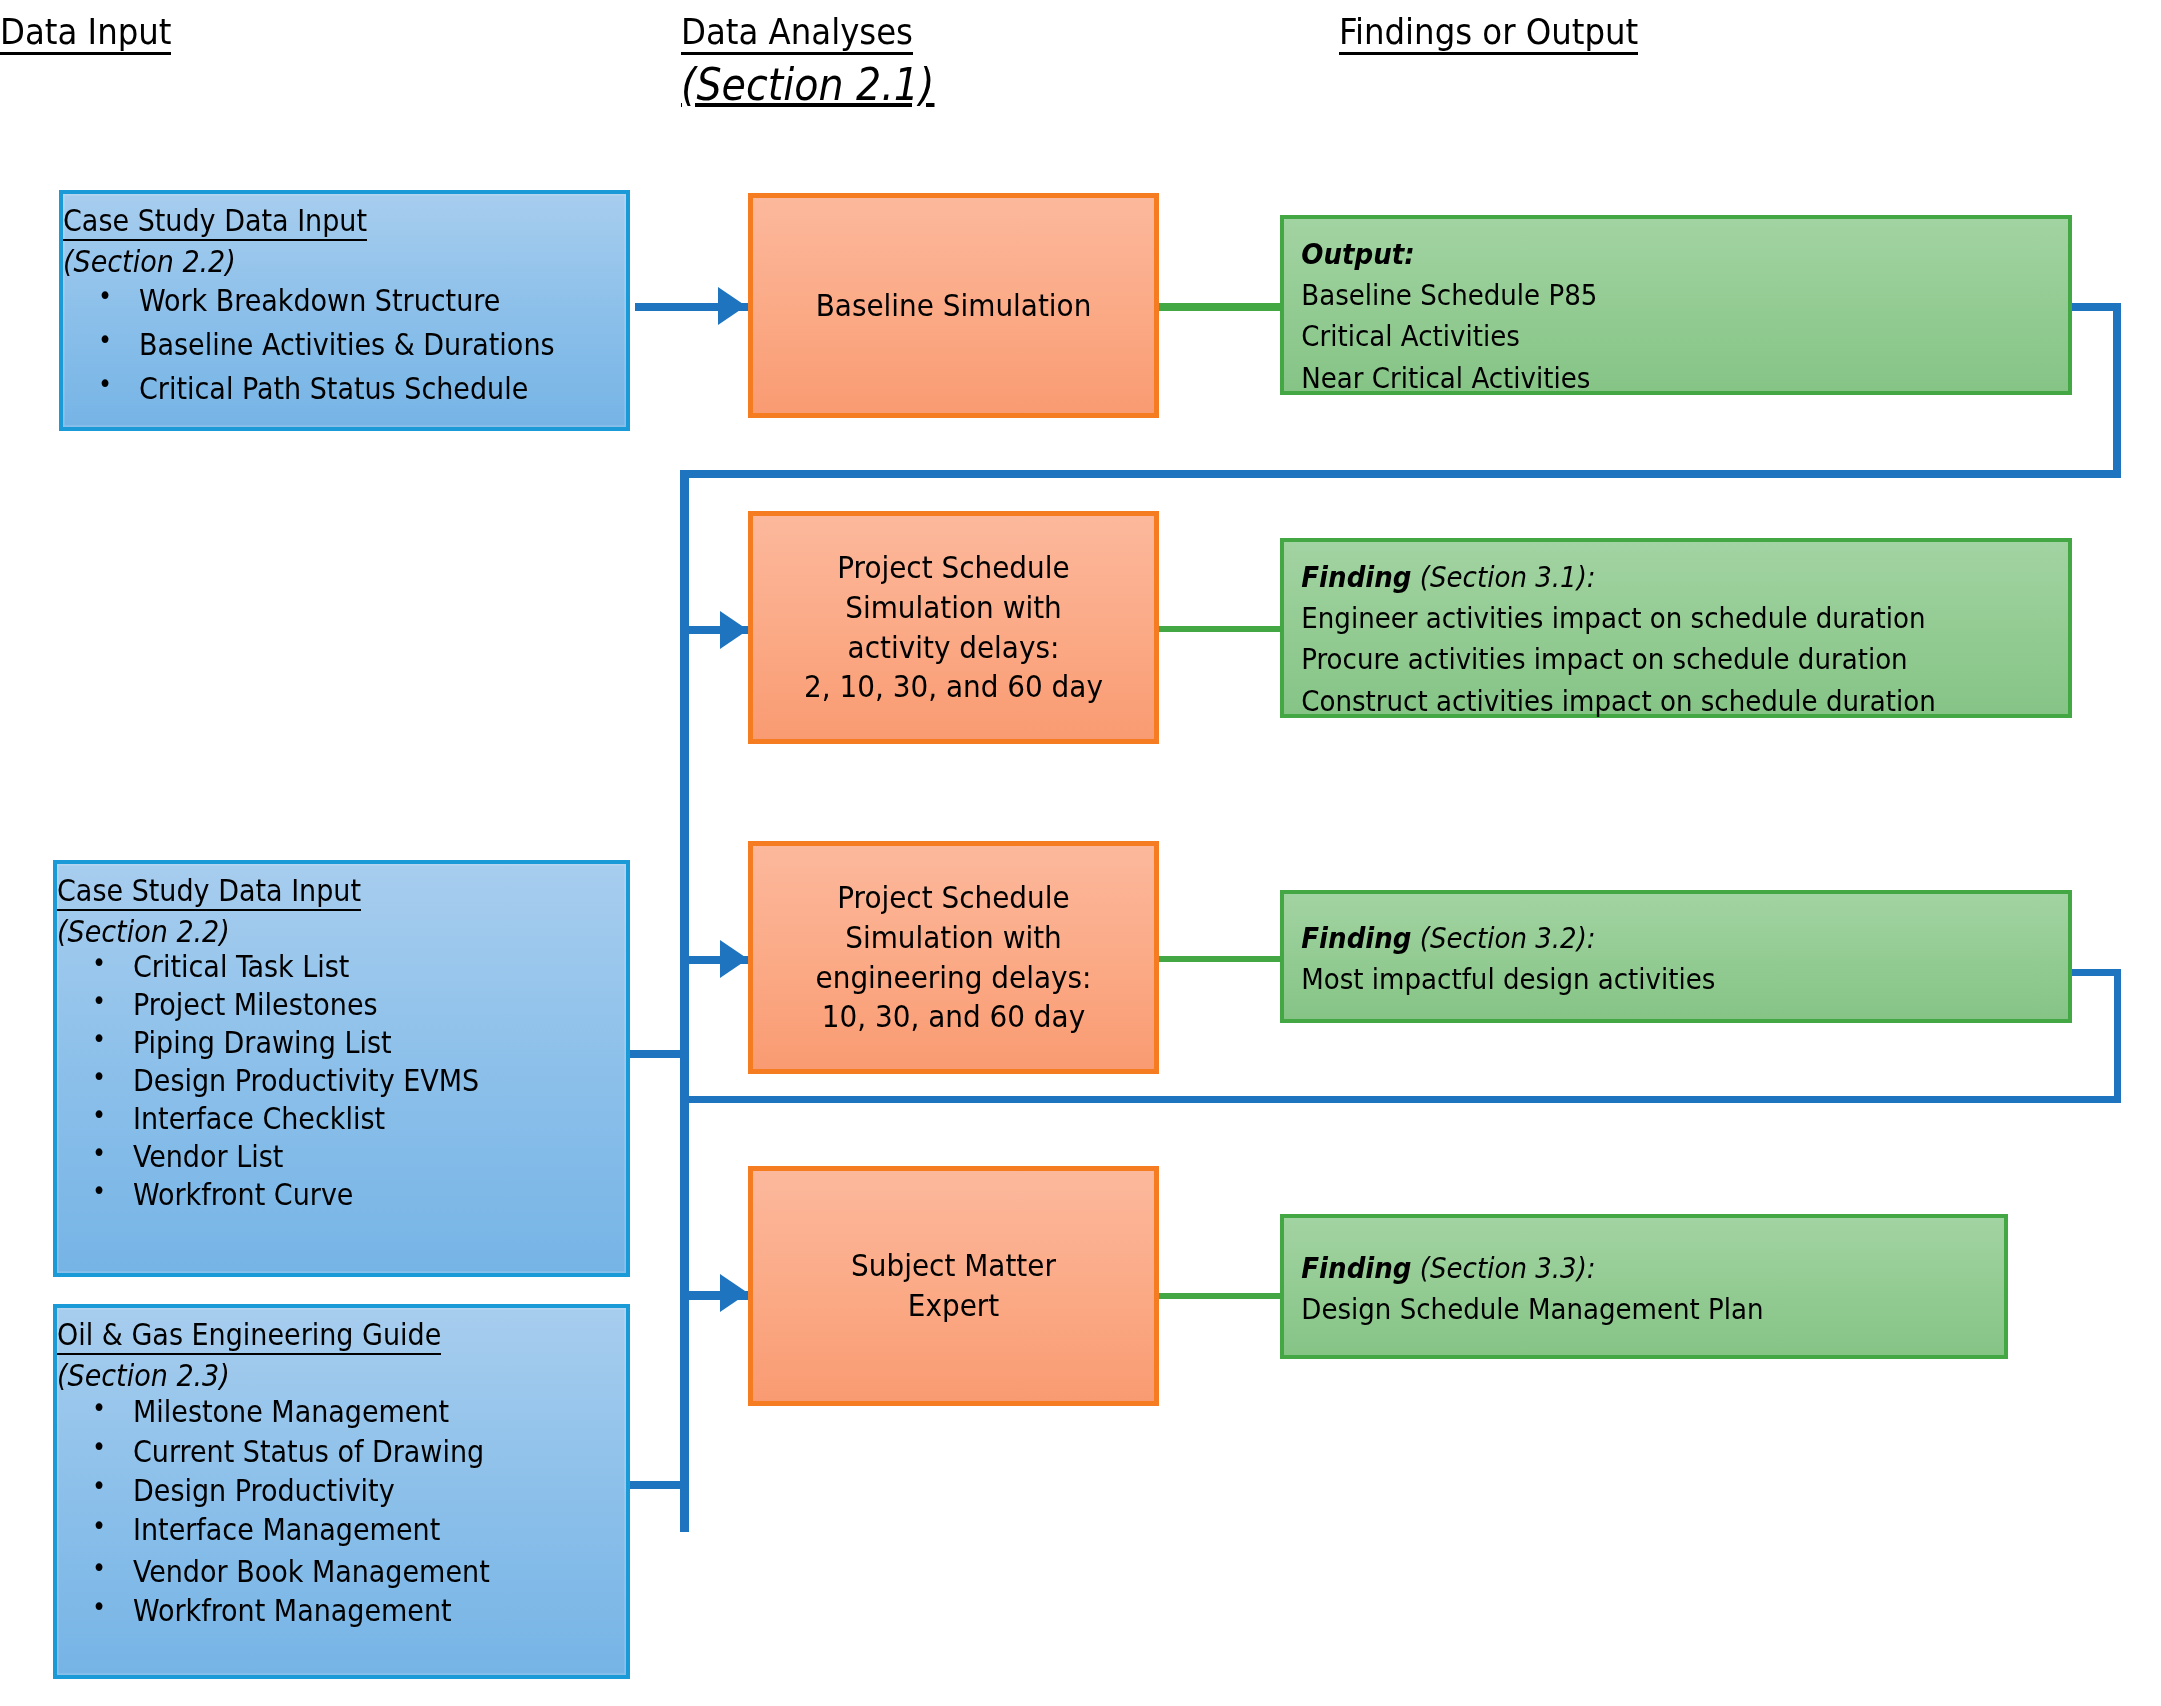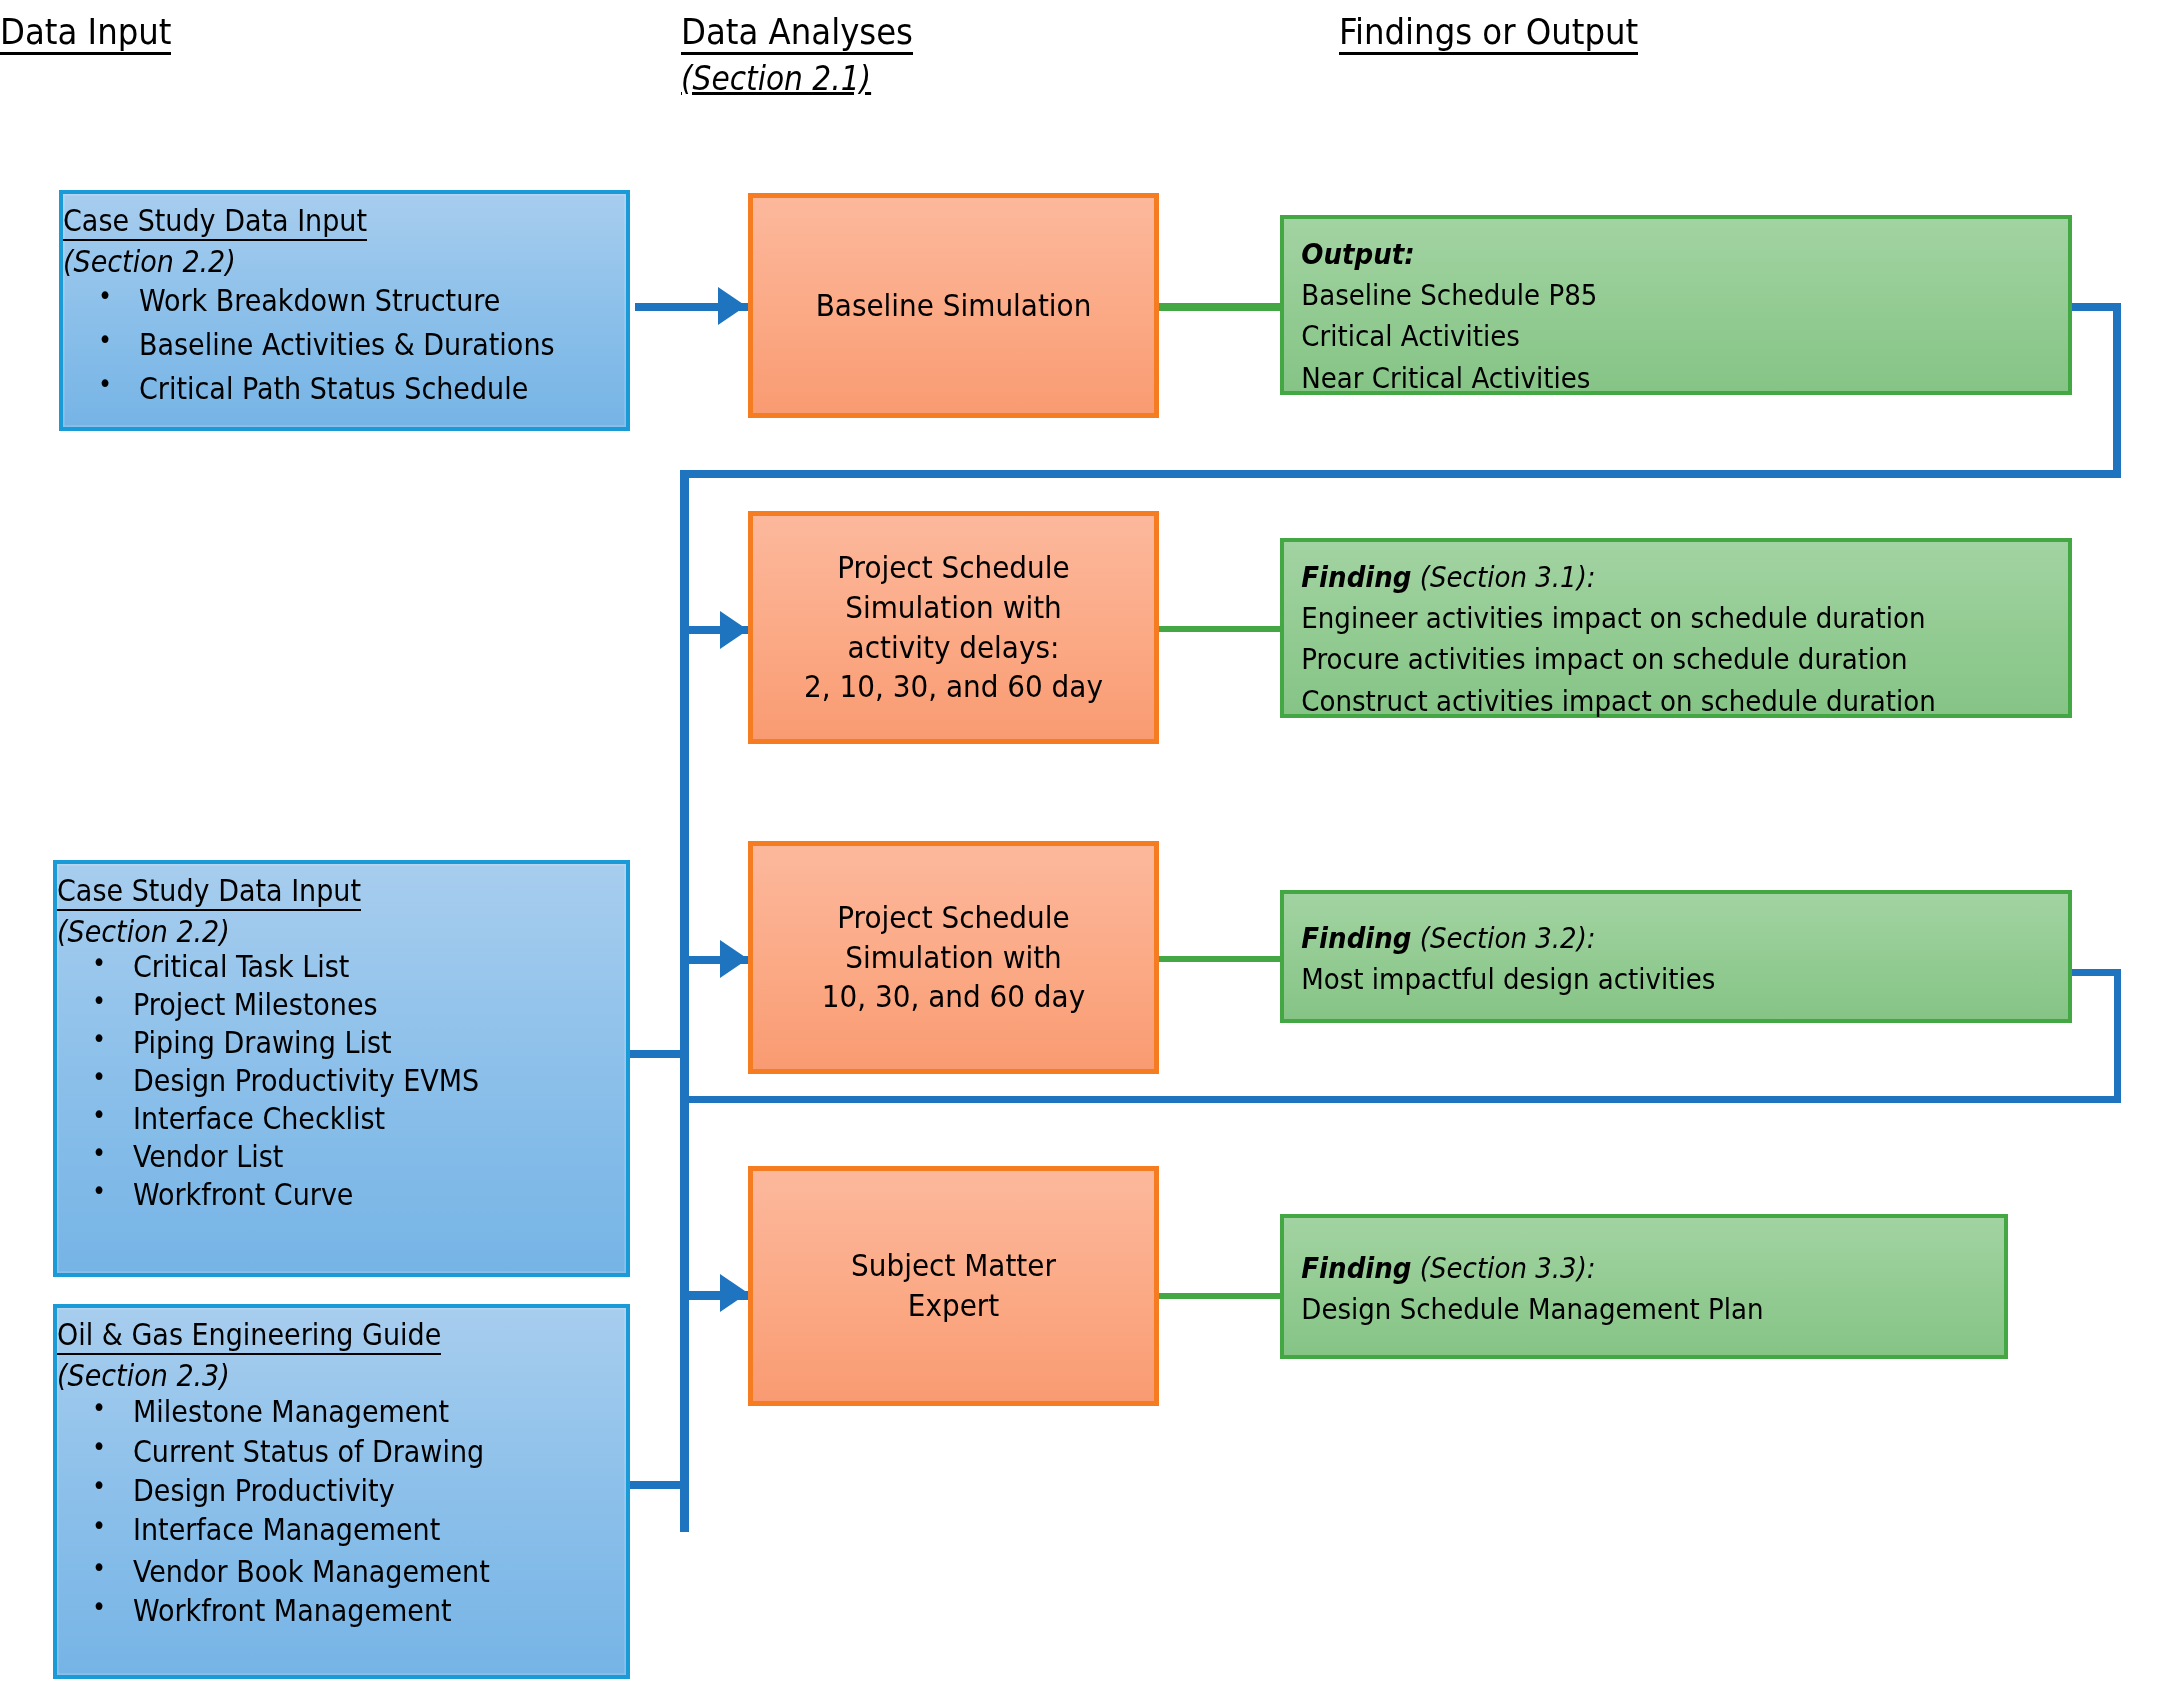--- a/index.html
+++ b/index.html
@@ -11,21 +11,21 @@
   
   .col-head{
     position:absolute; text-align:left; line-height:1.05;
   }
   .col-head .main{
     display:inline-block;
     font-size:36px; border-bottom:3.5px solid #000; padding-bottom:1.2px;
     white-space:nowrap;
   }
   .col-head .sub{
-    display:block; font-style:italic; font-size:33px; margin-top:7px;
+    display:block; font-style:italic; font-size:44px; margin-top:7px;
     white-space:nowrap;
   }
   #head-input   { left:0;    top:12.7px; width:635px; }
   #head-analyses{ left:681px; top:12.7px; width:577px;text-decoration:underline; }
   #head-output  { left:1339px; top:12.7px; width:750px; }
 
   
   .box{ position:absolute; box-sizing:border-box; }
 
   .blue-box{
@@ -185,20 +185,21 @@
     <div>Simulation with</div>
     <div>activity delays:</div>
     <div>2, 10, 30, and 60 day</div>
   </div>
 </div>
 
 <div class="box orange-box" style="left:748px; top:841px; width:411px; height:233px;">
   <div class="ob-text">
     <div>Project Schedule</div>
     <div>Simulation with</div>
+    <div>engineering delays:</div>
     <div>10, 30, and 60 day</div>
   </div>
 </div>
 
 <div class="box orange-box" style="left:748px; top:1166px; width:411px; height:240px;">
   <div class="ob-text">
     <div>Subject Matter</div>
     <div>Expert</div>
   </div>
 </div>

